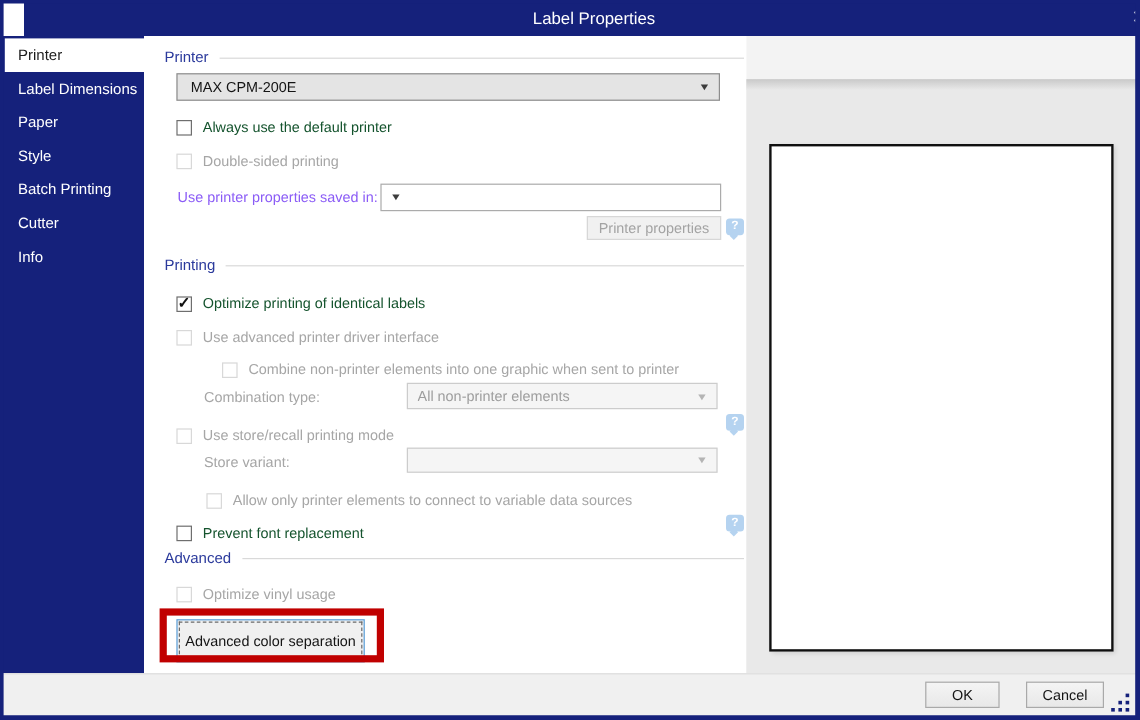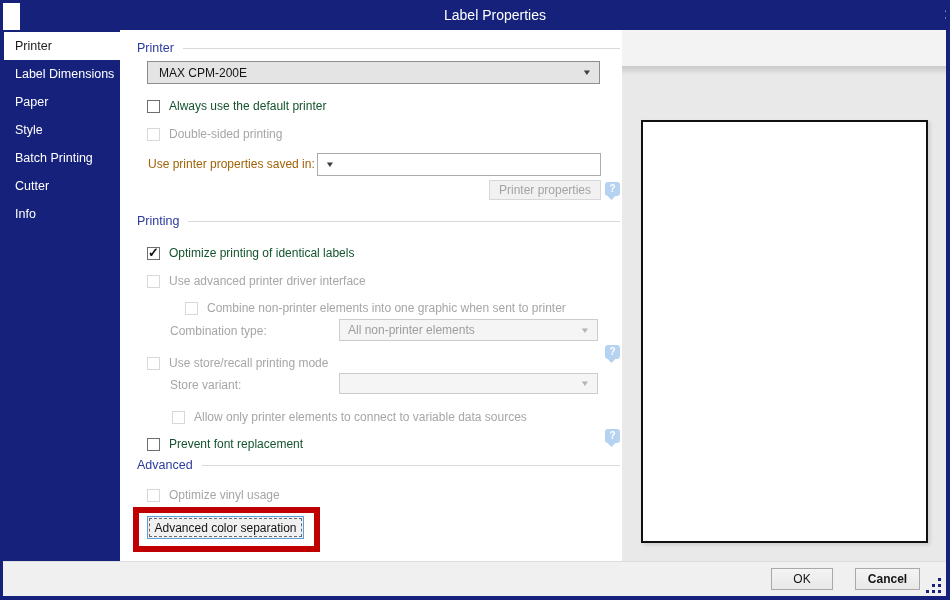--- a/index.html
+++ b/index.html
@@ -32,21 +32,21 @@
   .combo.disabled { background:#f5f5f5; border-color:#cccccc; color:#9d9d9d; }
   .combo.disabled .arrow { color:#b4b4b4; }
 
   .cb-row { position:absolute; display:flex; align-items:center; height:16px; }
   .cb-box { width:13px; height:13px; background:#fff; border:1px solid #6e6e6e; margin-right:9px; flex:none; position:relative; }
   .cb-box .check { position:absolute; left:0px; top:-3px; font-size:13px; font-weight:bold; color:#111; }
   .cb-label { font-size:12px; color:#14532d; white-space:nowrap; }
   .cb-row.disabled .cb-box { border-color:#d8d8d8; }
   .cb-row.disabled .cb-label { color:#a6a6a6; }
 
-  .field-label { position:absolute; font-size:12px; color:#a16207; white-space:nowrap; }
+  .field-label { position:absolute; font-size:12px; color:#8b5cf6; white-space:nowrap; }
   .field-label.disabled { color:#a6a6a6; }
 
   .btn { position:absolute; display:flex; align-items:center; justify-content:center; font-size:12px; color:#141414; background:linear-gradient(#f4f4f4,#e8e8e8); border:1px solid #a9a9a9; cursor:pointer; }
   .btn.disabled { background:#f1f1f1; border-color:#d7d7d7; color:#a3a3a3; cursor:default; }
   .btn.focused { border:1px solid #5b9fd9; background:#f0f0f0; }
   .btn.focused .focus-inner { position:absolute; inset:1px; border:1px dashed #6a6a6a; pointer-events:none; }
 
   .help { position:absolute; width:15px; height:14px; background:#b5d3f0; border-radius:3px; color:#fff; font-size:10px; font-weight:bold; text-align:center; line-height:14px; cursor:pointer; }
   .help::after { content:""; position:absolute; left:4px; bottom:-3px; width:5px; height:5px; background:#b5d3f0; transform:rotate(45deg); }
   .help span { position:relative; z-index:1; }
@@ -174,37 +174,37 @@
     <div class="sec-header" style="left:17px; top:428px;">
       <span class="sec-label">Advanced</span>
       <span class="rule"></span>
     </div>
 
     <div class="cb-row disabled" style="left:27px; top:457px;text-align:right;">
       <span class="cb-box"></span>
       <span class="cb-label">Optimize vinyl usage</span>
     </div>
 
-    <div class="btn focused" style="left:27px; top:486px; width:157px; height:23px;">
+    <div class="btn focused" style="left:27px; top:486px; width:157px; height:36px;">
       <span class="focus-inner"></span>
       <span>Advanced color separation</span>
     </div>
   </div>
 
   <div class="red-box"></div>
 
   <div class="preview">
     <div class="preview-inner">
       <div class="label-canvas"></div>
     </div>
   </div>
 
   <div class="footer"></div>
   <div class="btn" style="left:771px; top:568px; width:62px; height:22px; z-index:11;">
     <span>OK</span>
   </div>
-  <div class="btn" style="left:855px; top:568px; width:65px; height:22px; z-index:11;font-weight:bold;">
+  <div class="btn" style="left:855px; top:568px; width:65px; height:22px; z-index:11;">
     <span>Cancel</span>
   </div>
   <div class="grip"></div>
 
   <div class="frame"></div>
 </div>
 
 </body></html>

